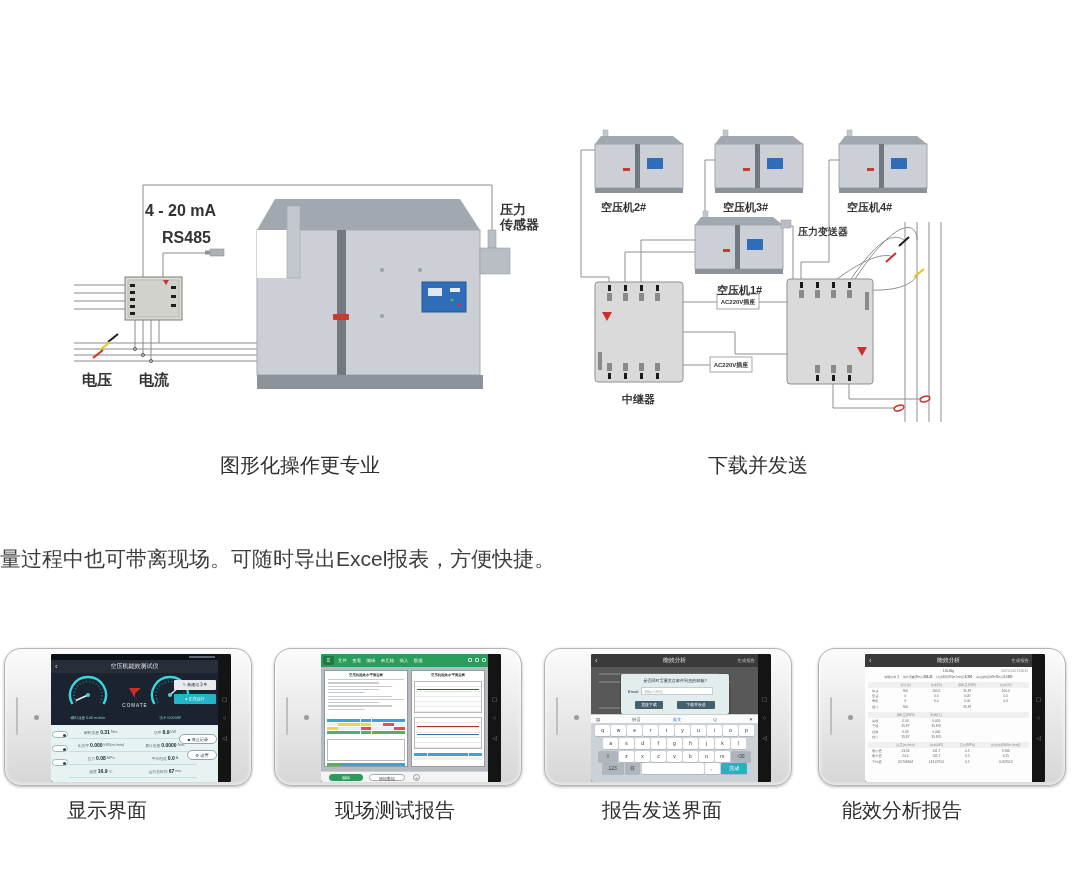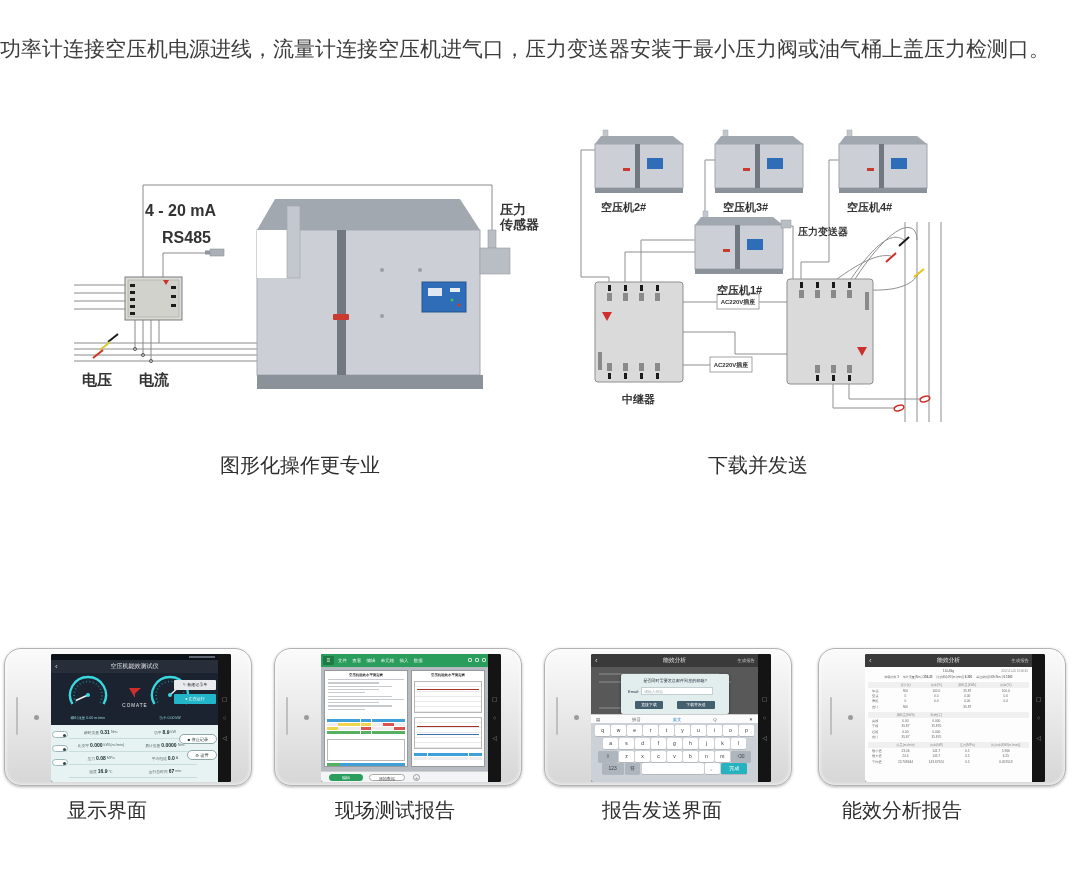--- a/index.html
+++ b/index.html
@@ -95,21 +95,20 @@
   .shead{background:#f0f0f0;color:#888;height:6px}
   .srow span{text-align:center;white-space:nowrap;overflow:hidden}
   .srow span:first-child{text-align:left;padding-left:4px}
   
   .diag text{font-family:"Liberation Sans","DejaVu Sans",sans-serif;fill:#333;font-weight:bold}
 </style>
 </head>
 <body>
 
 <div class="para" style="top:24px">
-  <div>功率计连接空压机电源进线，流量计连接空压机进气口，压力变送器安装于最小压力阀或油气桶上盖压力检测口。</div>
 </div>
 
 <svg class="diag" style="position:absolute;left:60px;top:130px" width="500" height="310" viewBox="0 0 500 310">
   <g stroke="#8a8a8a" stroke-width="1" fill="none">
     <path d="M14 213 H197 M14 219 H197 M14 225 H197 M14 231 H197"></path>
     <path d="M14 155 H65 M14 163 H65 M14 171 H65 M14 179 H65"></path>
     <path d="M75 190 V219 M83 190 V225 M91 190 V231 M99 190 V213"></path>
     <path d="M83 147 V55 H432 V100"></path>
     <path d="M103 147 V123 H150"></path>
   </g>
@@ -295,20 +294,21 @@
   <text x="282" y="89" font-size="11">空压机4#</text>
   <text x="152" y="172" font-size="11">空压机1#</text>
   <text x="233" y="113" font-size="10">压力变送器</text>
   <text x="57" y="281" font-size="11">中继器</text>
 </svg>
 
 <div class="dcap" style="left:160px;top:452px">图形化操作更专业</div>
 <div class="dcap" style="left:618px;top:452px">下载并发送</div>
 
 <div class="para" style="top:534px">
+  <div>量过程中也可带离现场。可随时导出Excel报表，方便快捷。</div>
 </div>
 
 <div class="phone" style="left:4px">
   <i class="spk"></i>
   <i class="cam"></i>
   <div class="screen">
     <div class="scr-content">
       <div class="p1-status">
           <i></i>
         </div>

